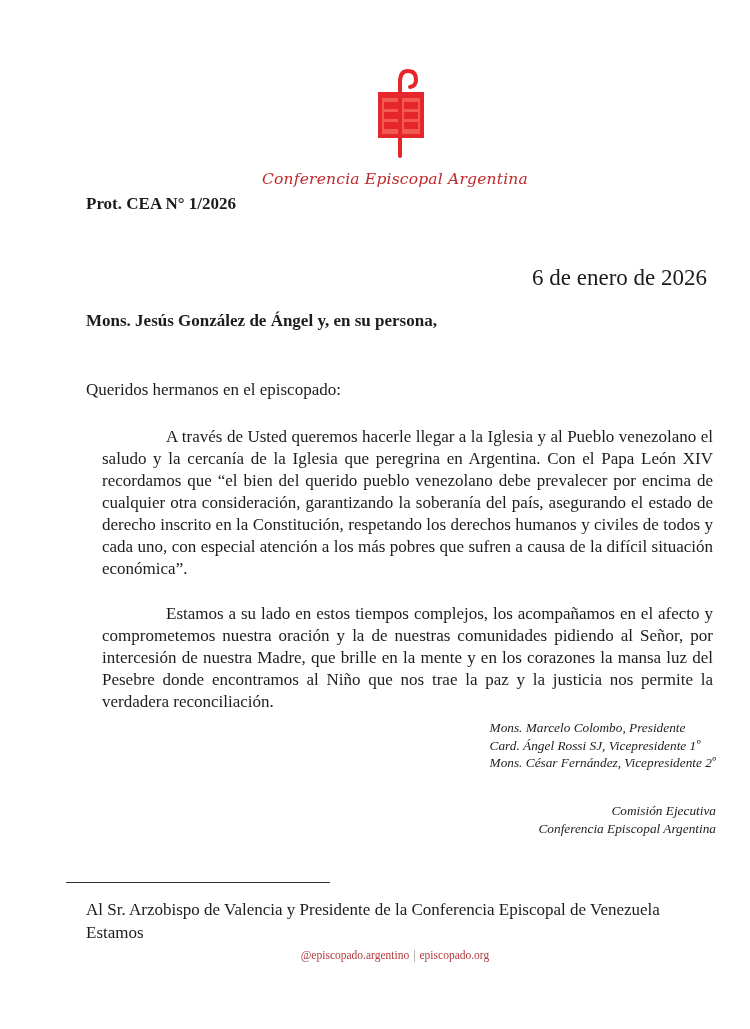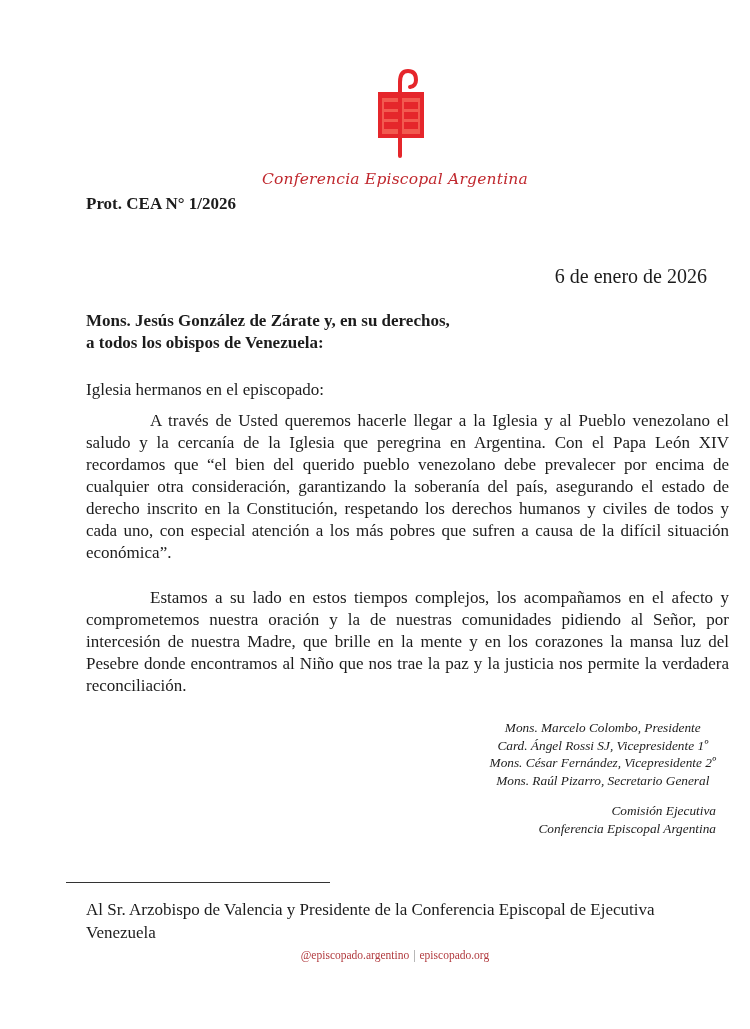--- a/index.html
+++ b/index.html
@@ -4,28 +4,28 @@
 <style>
   html, body { margin: 0; padding: 0; background: #ffffff; }
   body { width: 750px; height: 1029px; position: relative; overflow: hidden;
          font-family: "Liberation Serif", "DejaVu Serif", serif; color: #1c1c1c; }
   .abs { position: absolute; padding-left: 20px; }
   #logo { left: 354px; top: 68px; width: 54px; height: 92px; }
   #org-script { left: 0; width: 750px; top: 170px; text-align: center;
     font-family: "DejaVu Serif", serif; font-style: italic; font-size: 15.5px;
     color: #c0282e; letter-spacing: 0.2px; }
   #prot { left: 66px; top: 194px; font-weight: bold; font-size: 17px; }
-  #date { right: 43px; top: 265px; font-size: 20px; }
+  #date { right: 43px; top: 265px; font-size: 23px; }
   #addressee { left: 66px; top: 310px; font-weight: bold; font-size: 17px; line-height: 22px; }
   #salutation { left: 66px; top: 380px; font-size: 17px; }
   .para { left: 66px; width: 643px; font-size: 17px; line-height: 22px; text-align: justify; }
-  .para p { margin: 0; text-indent: 64px; text-align: justify; }
+  .para p { margin: 16px; text-indent: 64px; text-align: justify; }
   #para1 { top: 410px; }
   #para2 { top: 587px; }
-  #signatures { right: 34px; top: 719px; text-align: center; font-style: italic;
+  #signatures { right: 34px; top: 719px; text-align: left; font-style: italic;
     font-family: "Liberation Serif", serif; font-size: 13.3px; line-height: 17.5px; }
   #commission { right: 34px; top: 802px; text-align: right; font-style: italic;
     font-size: 13.3px; line-height: 17.5px; margin-left: 44px; }
   #divider { left: 66px; top: 882px; width: 244px; height: 0; border-top: 1.5px solid #333; }
   #recipient { left: 66px; top: 899px; font-size: 17px; line-height: 22.5px; }
   #footer { left: 0; width: 750px; top: 949px; text-align: center; font-size: 11.5px; color: #b13a3e; }
   #footer .sep { color: #888; padding: 0 4px; }
 </style>
 </head>
 <body>
@@ -46,48 +46,46 @@
   </svg>
 </div>
 
 <div id="org-script" class="abs">Conferencia Episcopal Argentina</div>
 
 <div id="prot" class="abs">Prot. CEA N° 1/2026</div>
 
 <div id="date" class="abs">6 de enero de 2026</div>
 
 <div id="addressee" class="abs">
-  <div>Mons. Jesús González de Zárate y, en su derechos,</div>
-  <div>a todos los obispos de Venezuela:</div>
+  <div>Mons. Jesús González de Ángel y, en su persona,</div>
 </div>
 
-<div id="salutation" class="abs">Iglesia hermanos en el episcopado:</div>
+<div id="salutation" class="abs">Queridos hermanos en el episcopado:</div>
 
 <div id="para1" class="abs para">
   <p>A través de Usted queremos hacerle llegar a la Iglesia y al Pueblo venezolano el saludo y la cercanía de la Iglesia que peregrina en Argentina. Con el Papa León XIV recordamos que “el bien del querido pueblo venezolano debe prevalecer por encima de cualquier otra consideración, garantizando la soberanía del país, asegurando el estado de derecho inscrito en la Constitución, respetando los derechos humanos y civiles de todos y cada uno, con especial atención a los más pobres que sufren a causa de la difícil situación económica”.</p>
 </div>
 
 <div id="para2" class="abs para">
   <p>Estamos a su lado en estos tiempos complejos, los acompañamos en el afecto y comprometemos nuestra oración y la de nuestras comunidades pidiendo al Señor, por intercesión de nuestra Madre, que brille en la mente y en los corazones la mansa luz del Pesebre donde encontramos al Niño que nos trae la paz y la justicia nos permite la verdadera reconciliación.</p>
 </div>
 
 <div id="signatures" class="abs">
   <div>Mons. Marcelo Colombo, Presidente</div>
   <div>Card. Ángel Rossi SJ, Vicepresidente 1º</div>
   <div>Mons. César Fernández, Vicepresidente 2º</div>
-  <div>Mons. Raúl Pizarro, Secretario General</div>
 </div>
 
 <div id="commission" class="abs">
   <div>Comisión Ejecutiva</div>
   <div>Conferencia Episcopal Argentina</div>
 </div>
 
 <div id="divider" class="abs"></div>
 
 <div id="recipient" class="abs">
-  <div>Al Sr. Arzobispo de Valencia y Presidente de la Conferencia Episcopal de Ejecutiva</div>
-  <div>Venezuela</div>
+  <div>Al Sr. Arzobispo de Valencia y Presidente de la Conferencia Episcopal de Venezuela</div>
+  <div>Estamos</div>
 </div>
 
 <div id="footer" class="abs">
   <span>@episcopado.argentino</span><span class="sep">|</span><span>episcopado.org</span>
 </div>
 
 </body></html>

